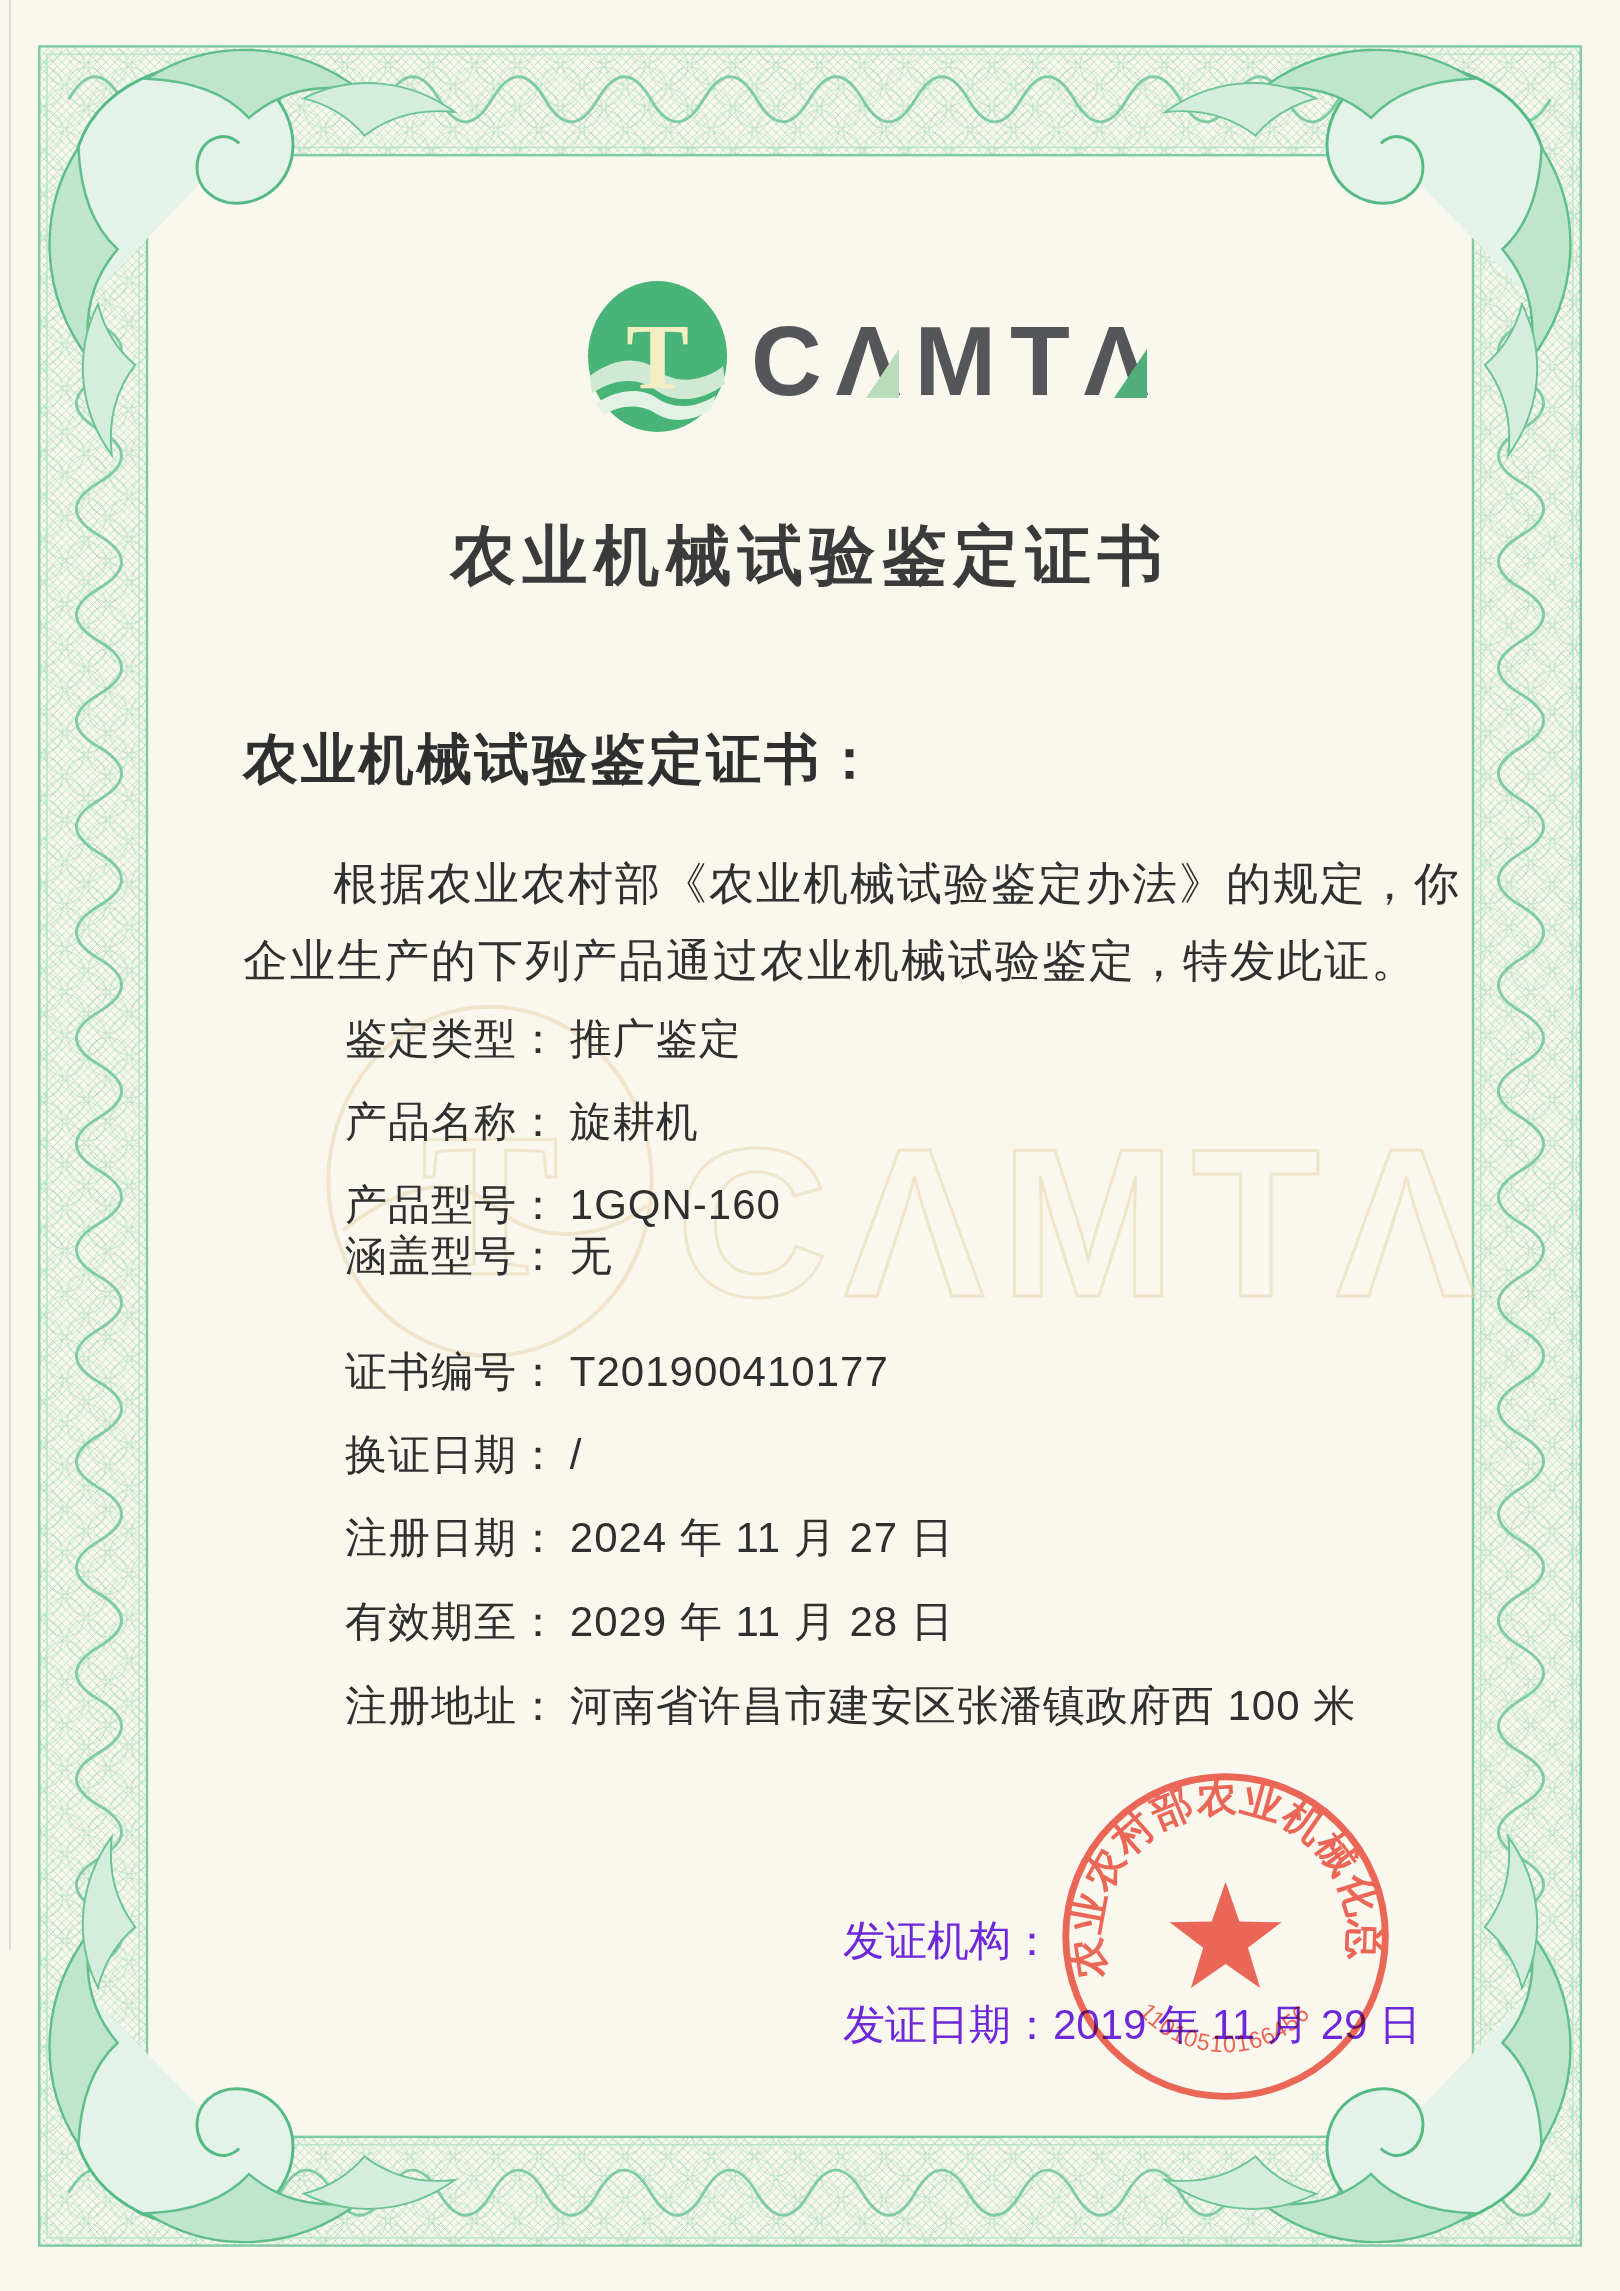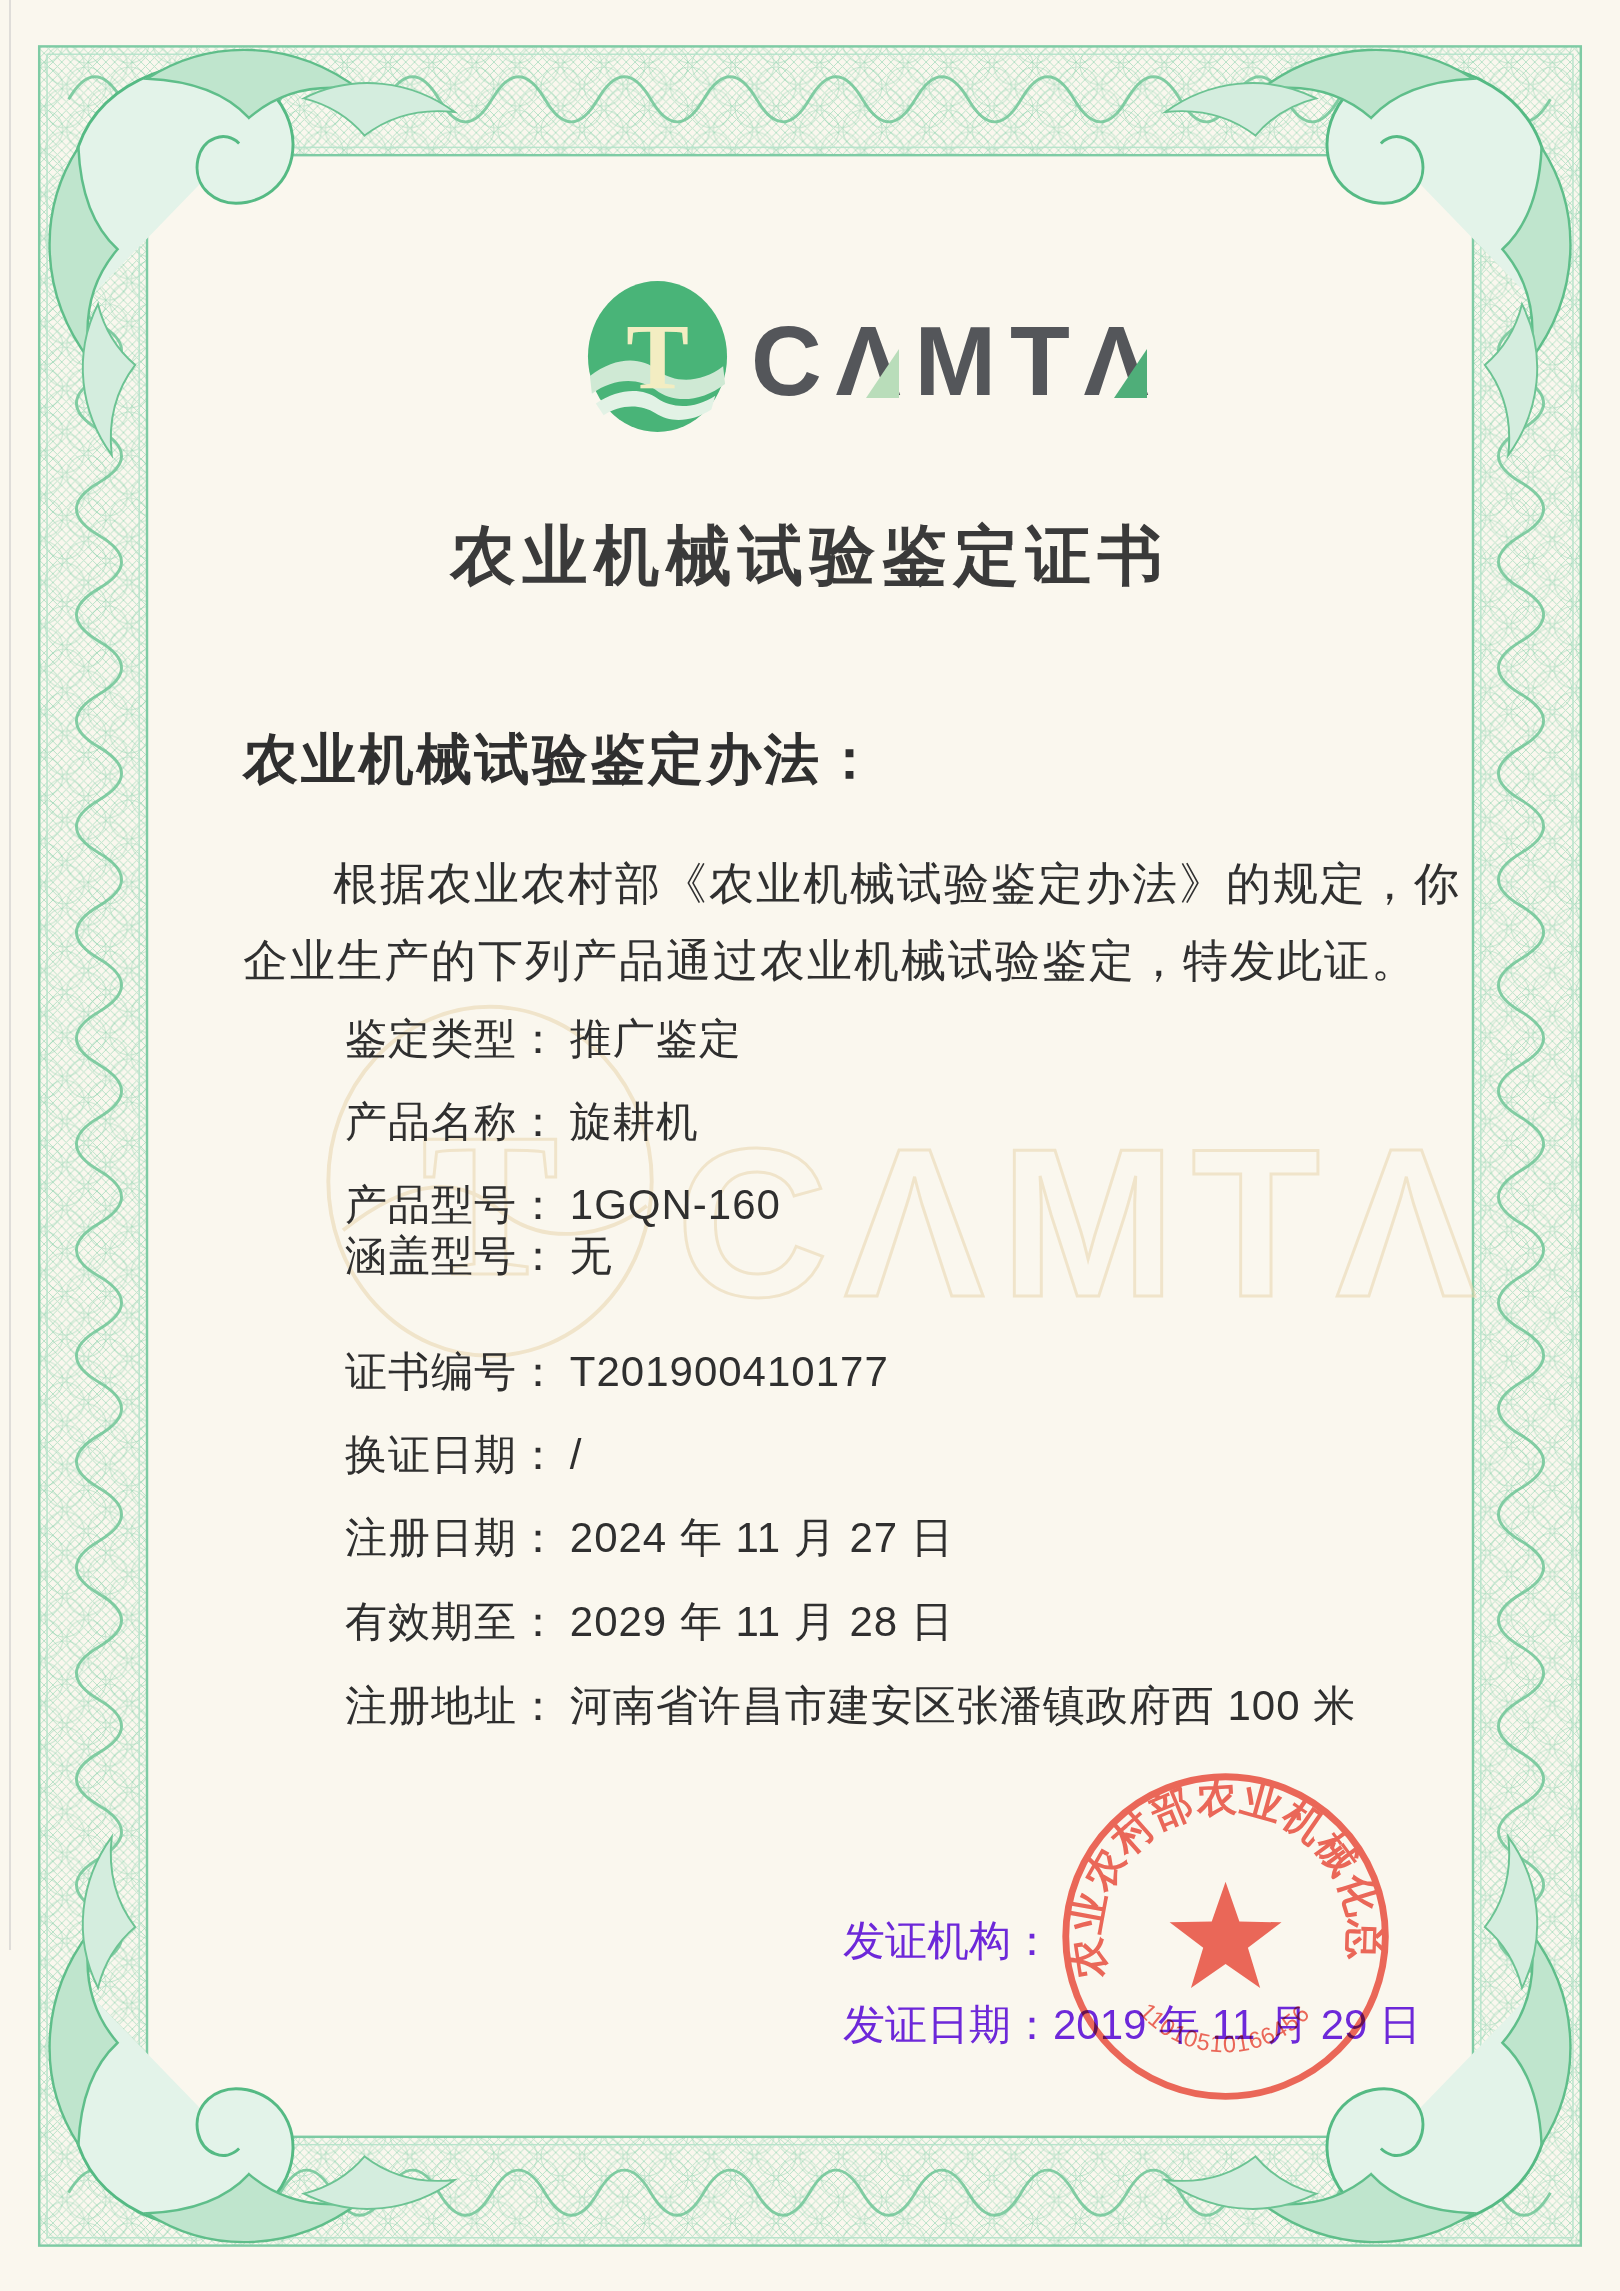--- a/index.html
+++ b/index.html
@@ -137,21 +137,21 @@
   <div class="brand">
     <span>C</span>
       <span class="lam">Λ</span>
       <span>M</span>
       <span>T</span>
       <span class="lam dark">Λ</span>
   </div>
 
   <div class="title">农业机械试验鉴定证书</div>
 
-  <div class="company">农业机械试验鉴定办法：</div>
+  <div class="company">农业机械试验鉴定证书：</div>
 
   <div class="abs para para1">根据农业农村部《农业机械试验鉴定办法》的规定，你</div>
   <div class="abs para para2">企业生产的下列产品通过农业机械试验鉴定，特发此证。</div>
 
   <div class="field" style="top:1094px;">
     <span>产品名称：</span><span class="val">旋耕机</span>
   </div>
   <div class="field" style="top:1011px;">
     <span>鉴定类型：</span><span class="val">推广鉴定</span>
   </div>

